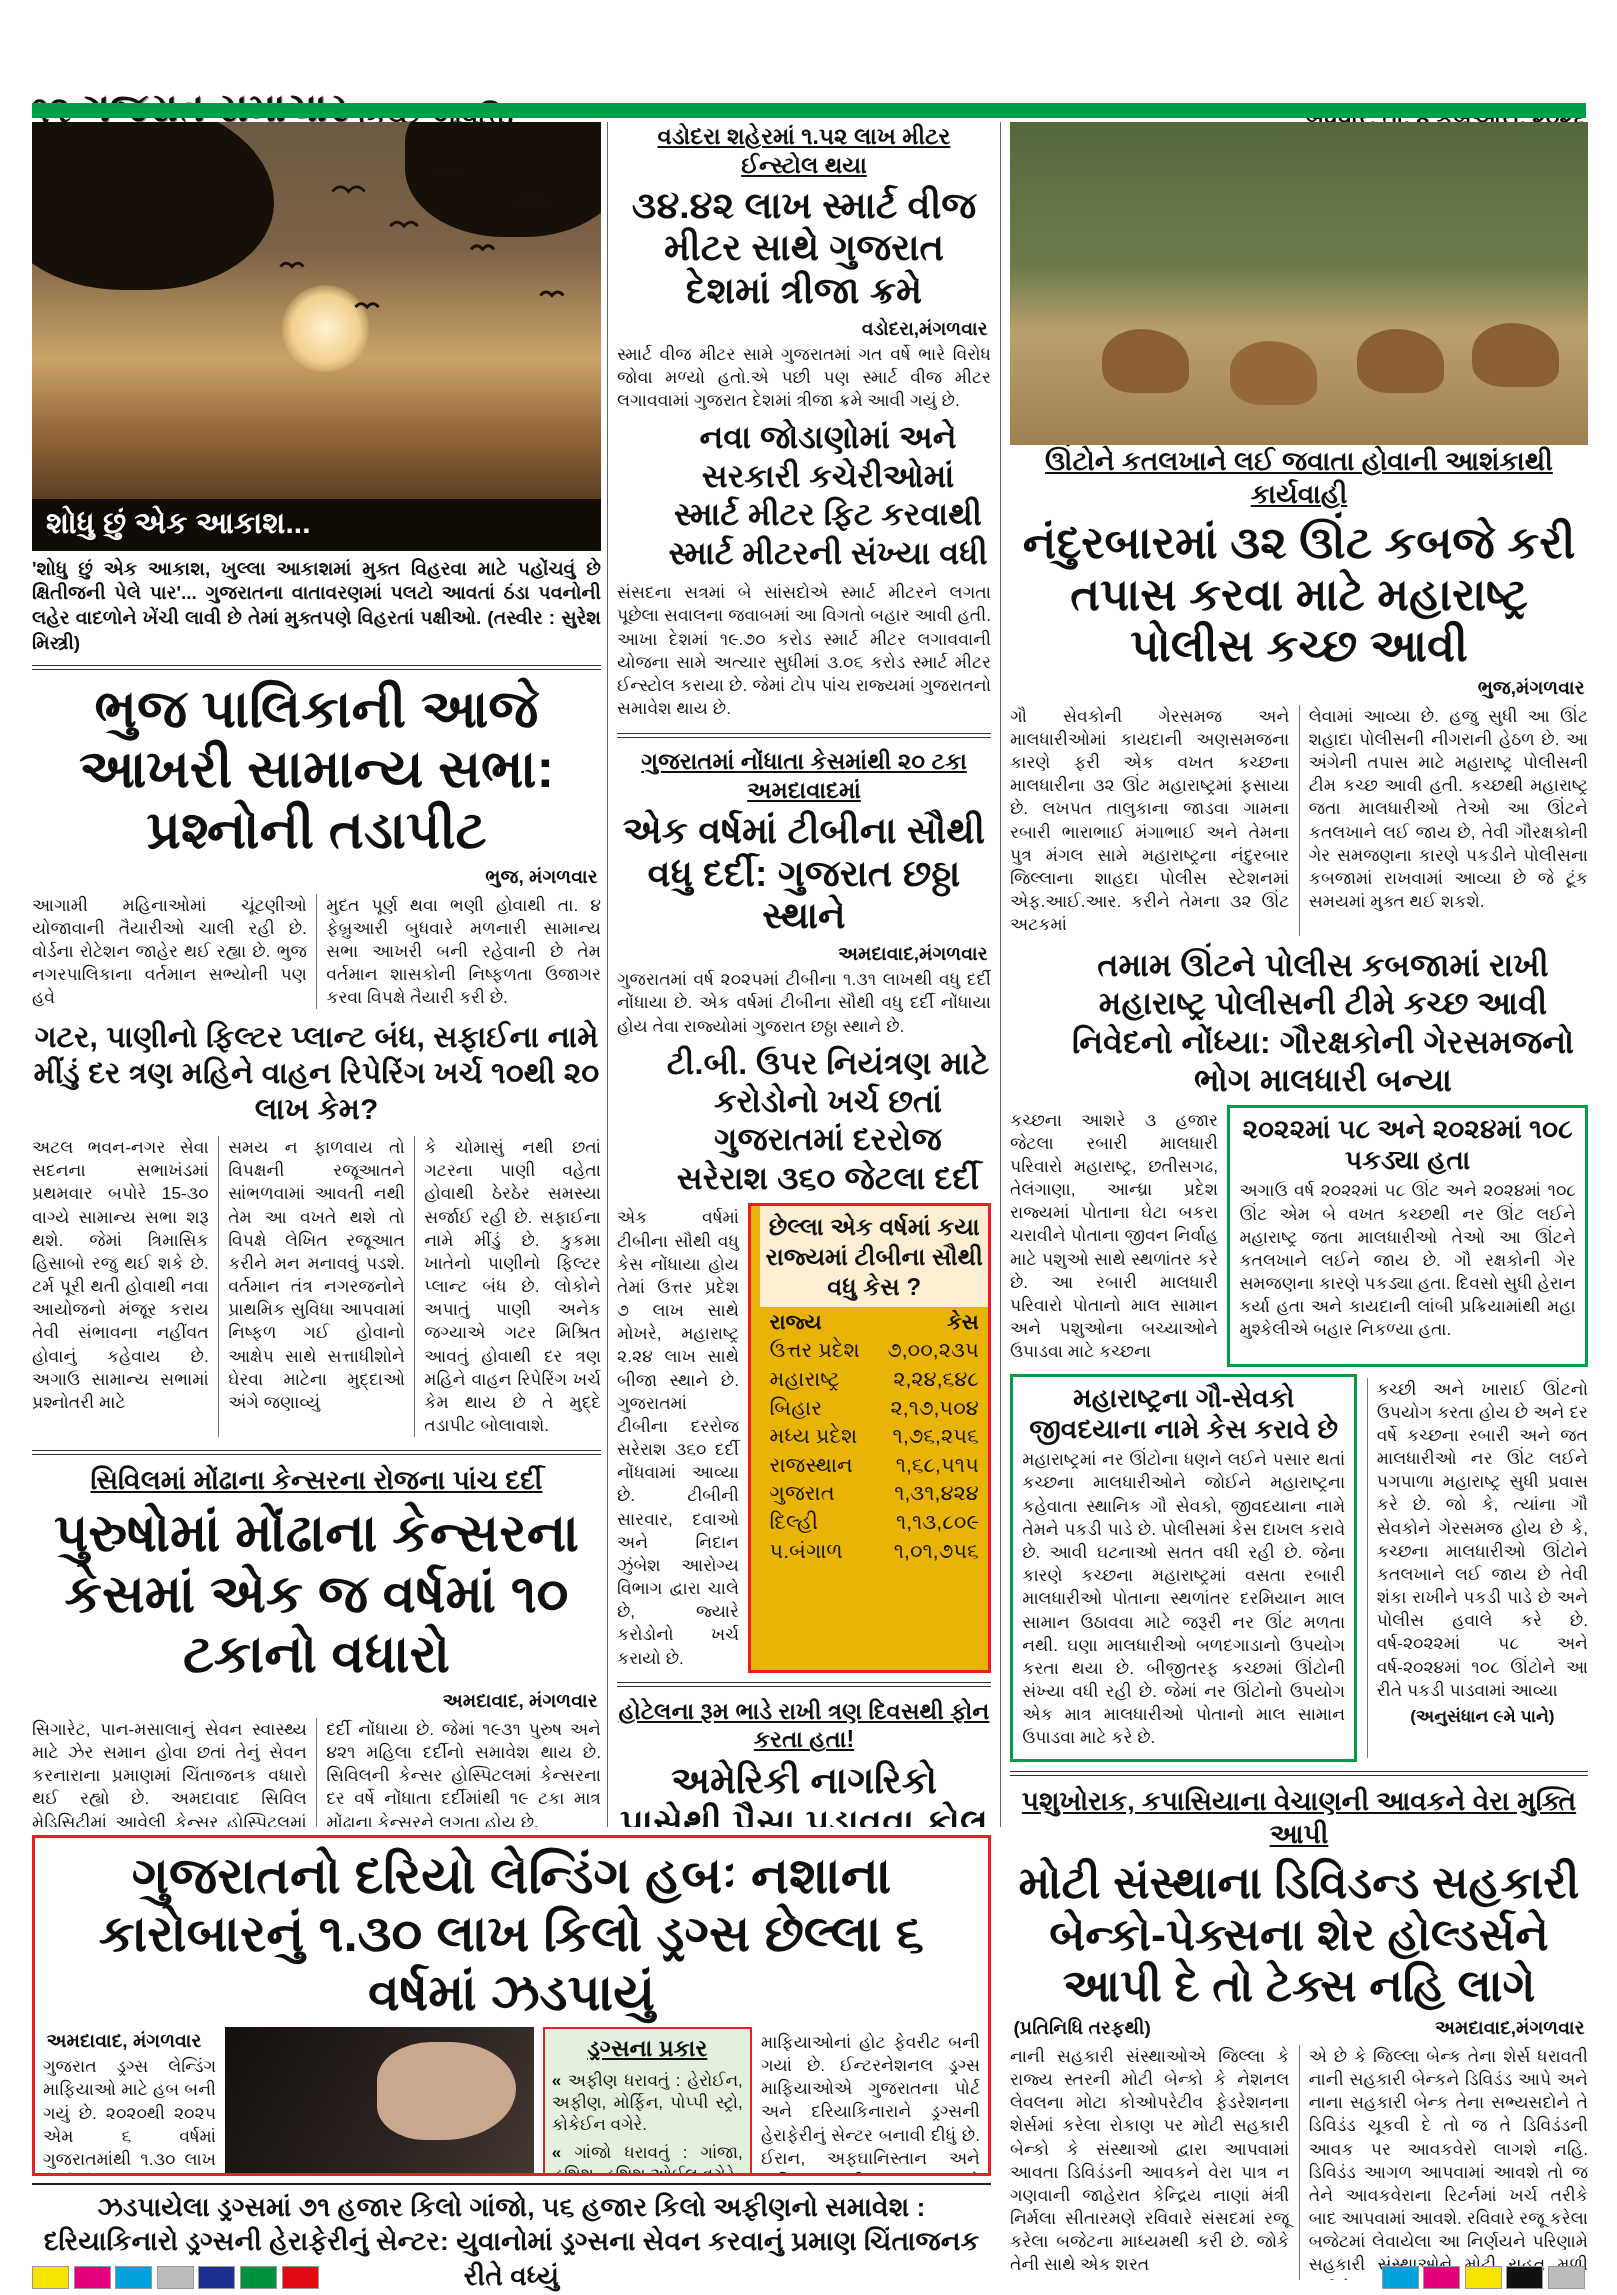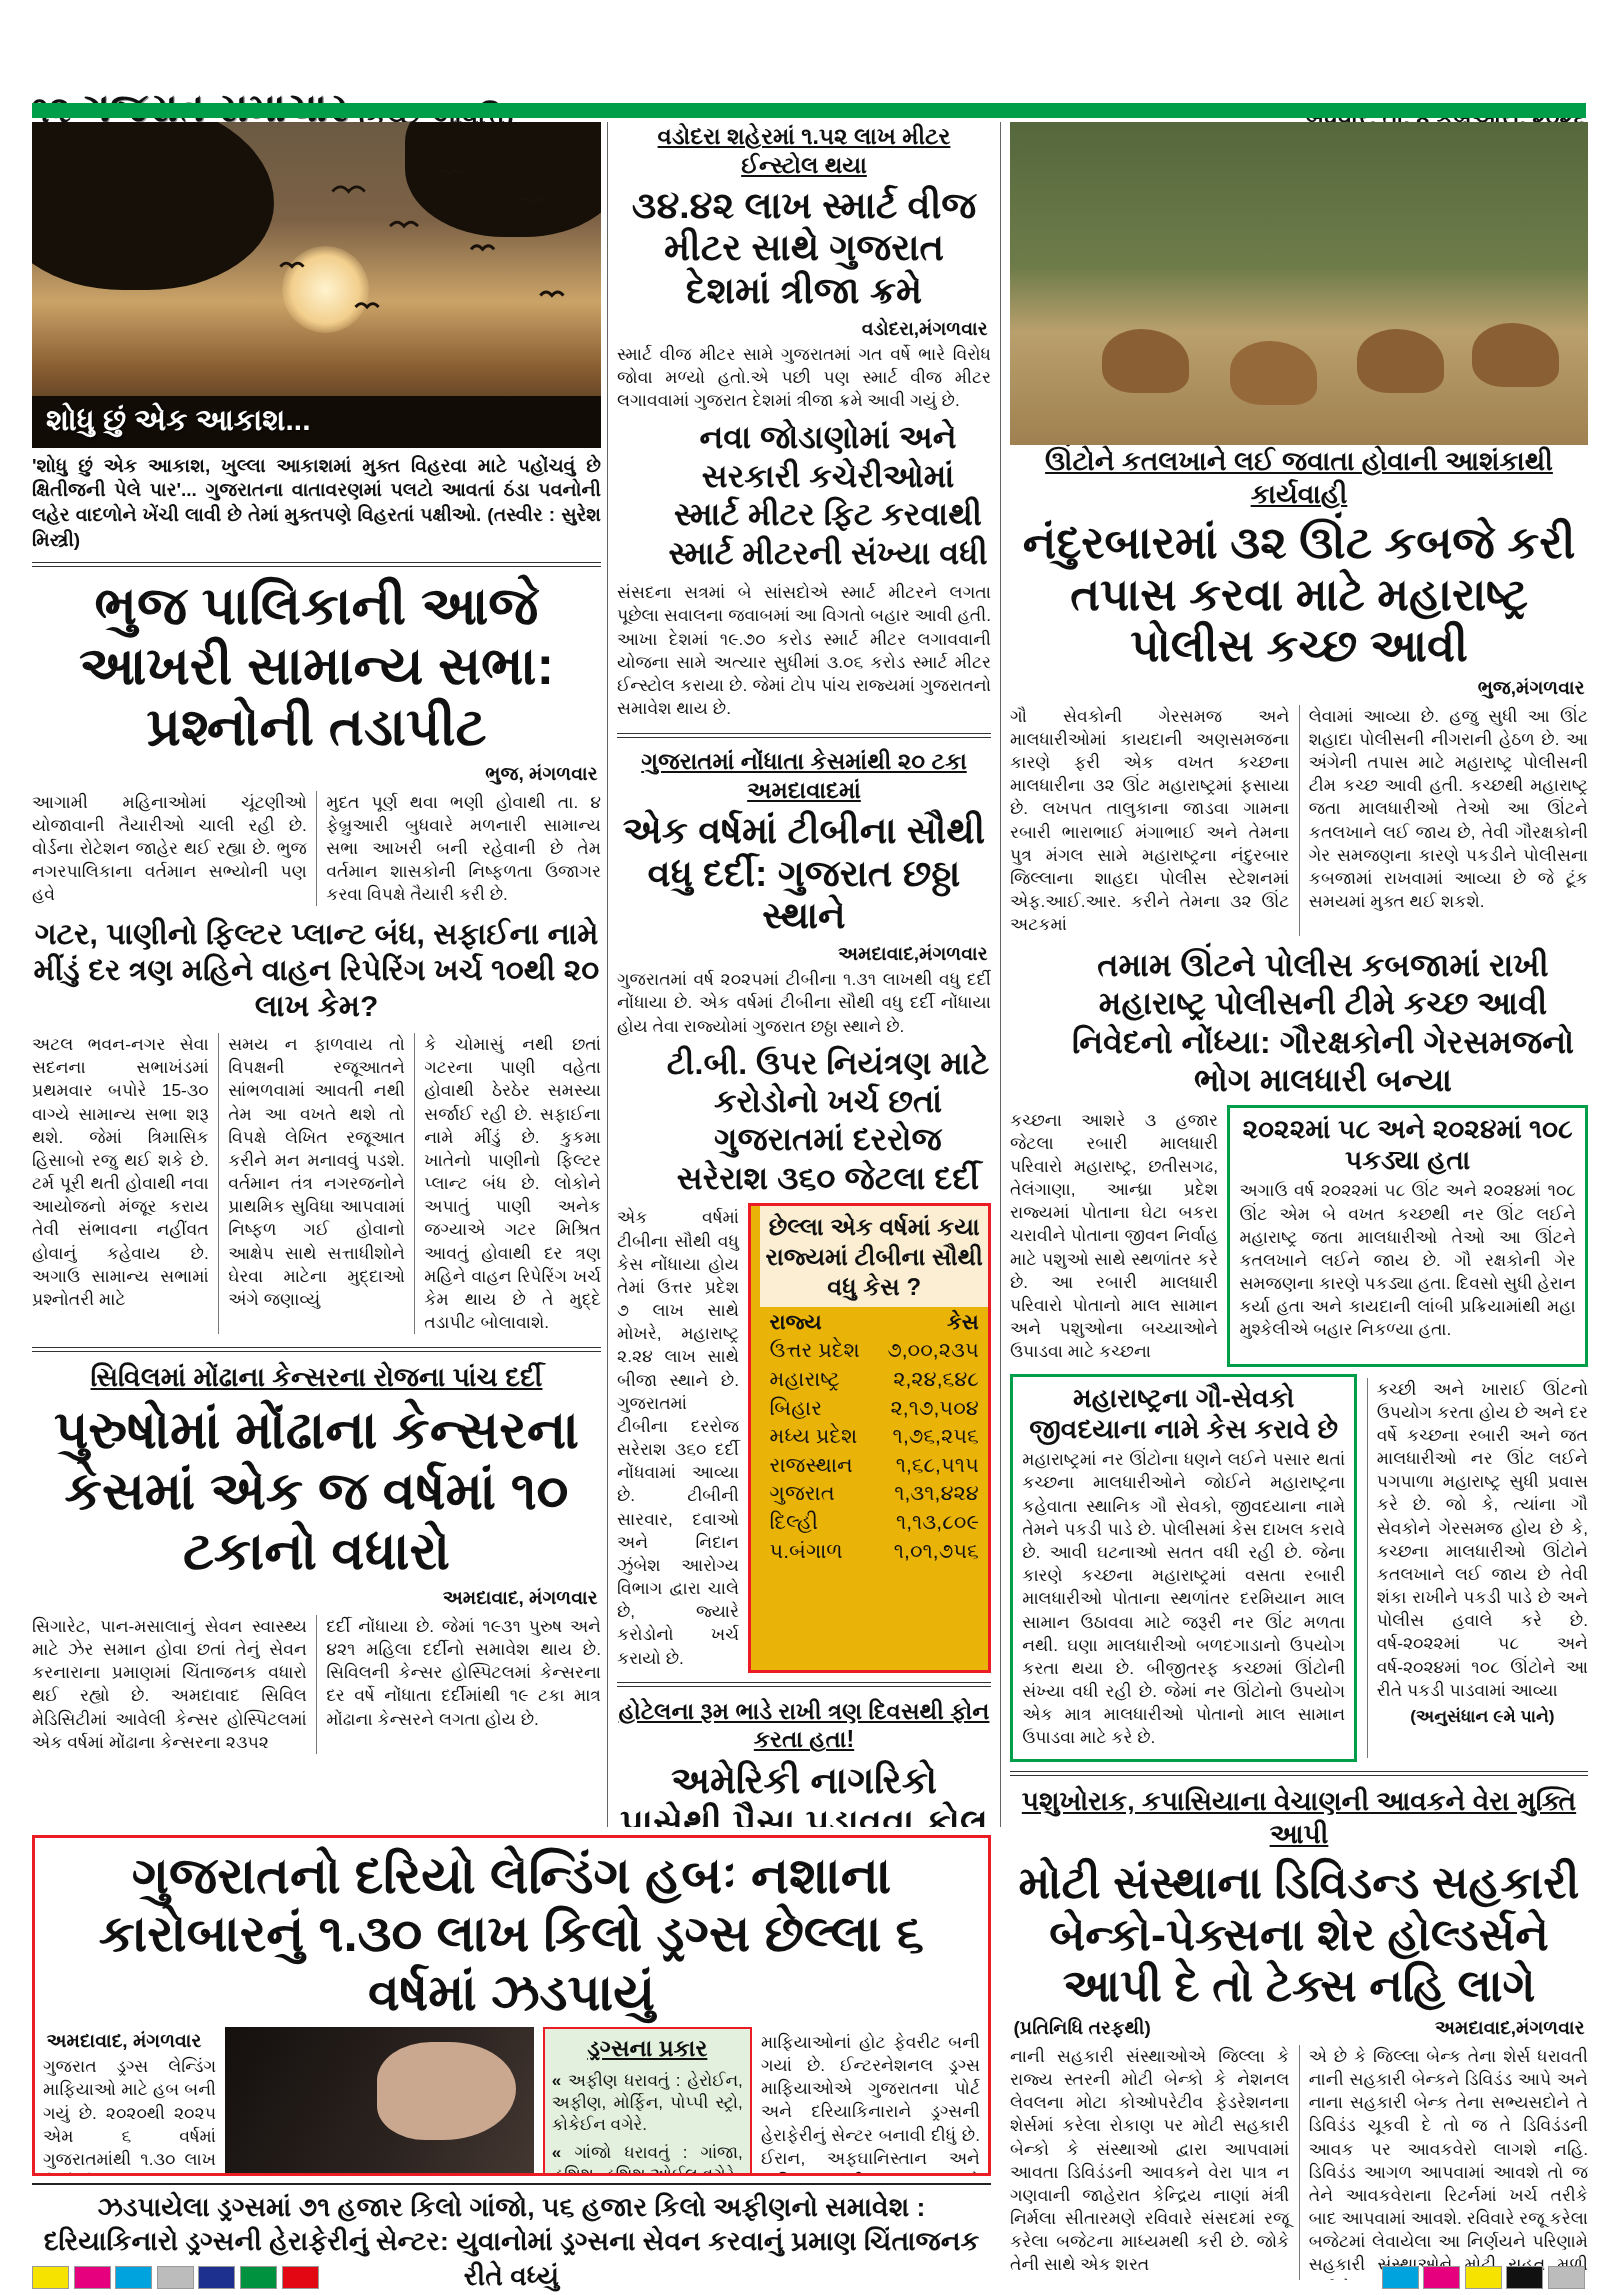--- a/index.html
+++ b/index.html
@@ -30,21 +30,21 @@
   .subhead.sm{font-size:32px;margin-left:48px;}
   .meta{display:flex;justify-content:flex-end;gap:17.3px;font-size:19px;font-weight:bold;margin:2.3px 3.5px;}
   .meta .byline{margin-right:auto;}
   .body{font-size:17.3px;line-height:1.34;text-align:justify;margin:3.5px 0;}
   .cols{display:flex;align-items:stretch;}
   .cols>*{flex:1;min-width:0;}
   .cols>*+*{border-left:0.6px solid #777;padding-left:9.2px;margin-left:9.2px;}
   .cont{font-weight:bold;text-align:center;display:block;margin-top:3.5px;}
   
   .photo{position:relative;overflow:hidden;background:#777;}
-  .ph-sky{height:326px;background:linear-gradient(180deg,#6b5a43 0%,#7d6246 30%,#caa368 55%,#8a5f33 75%,#2e2012 100%);}
+  .ph-sky{height:429px;background:linear-gradient(180deg,#6b5a43 0%,#7d6246 30%,#caa368 55%,#8a5f33 75%,#2e2012 100%);}
   .ph-sky .sun{position:absolute;left:44%;top:38%;width:87px;height:87px;border-radius:50%;
                background:radial-gradient(circle,#fff3cf 0%,#f2cf8d 55%,rgba(242,207,141,0) 75%);}
   .ph-sky .tree{position:absolute;background:#171008;border-radius:40% 60% 50% 50%;}
   .ph-sky .t1{left:-35px;top:-23px;width:277px;height:191px;}
   .ph-sky .t2{right:-23px;top:-35px;width:219px;height:150px;}
   .ph-sky .ground{position:absolute;left:0;bottom:0;width:100%;height:52px;background:#120c06;}
   .ph-sky svg{position:absolute;left:0;top:0;}
   .overlay-cap{position:absolute;left:14px;bottom:10.4px;color:#fff;font-size:30px;font-weight:bold;text-shadow:1.2px 1.2px 2.3px #000;}
   .caption{font-size:19px;font-weight:bold;line-height:1.3;text-align:justify;margin:5.8px 0 2.3px 0;}
   .ph-camel{height:323px;background:linear-gradient(180deg,#55683c 0%,#6e7c4a 45%,#b9a06d 65%,#a08050 100%);}

